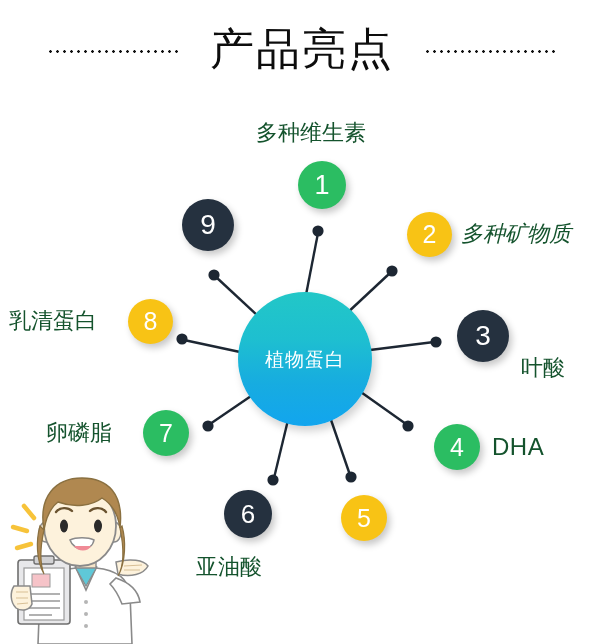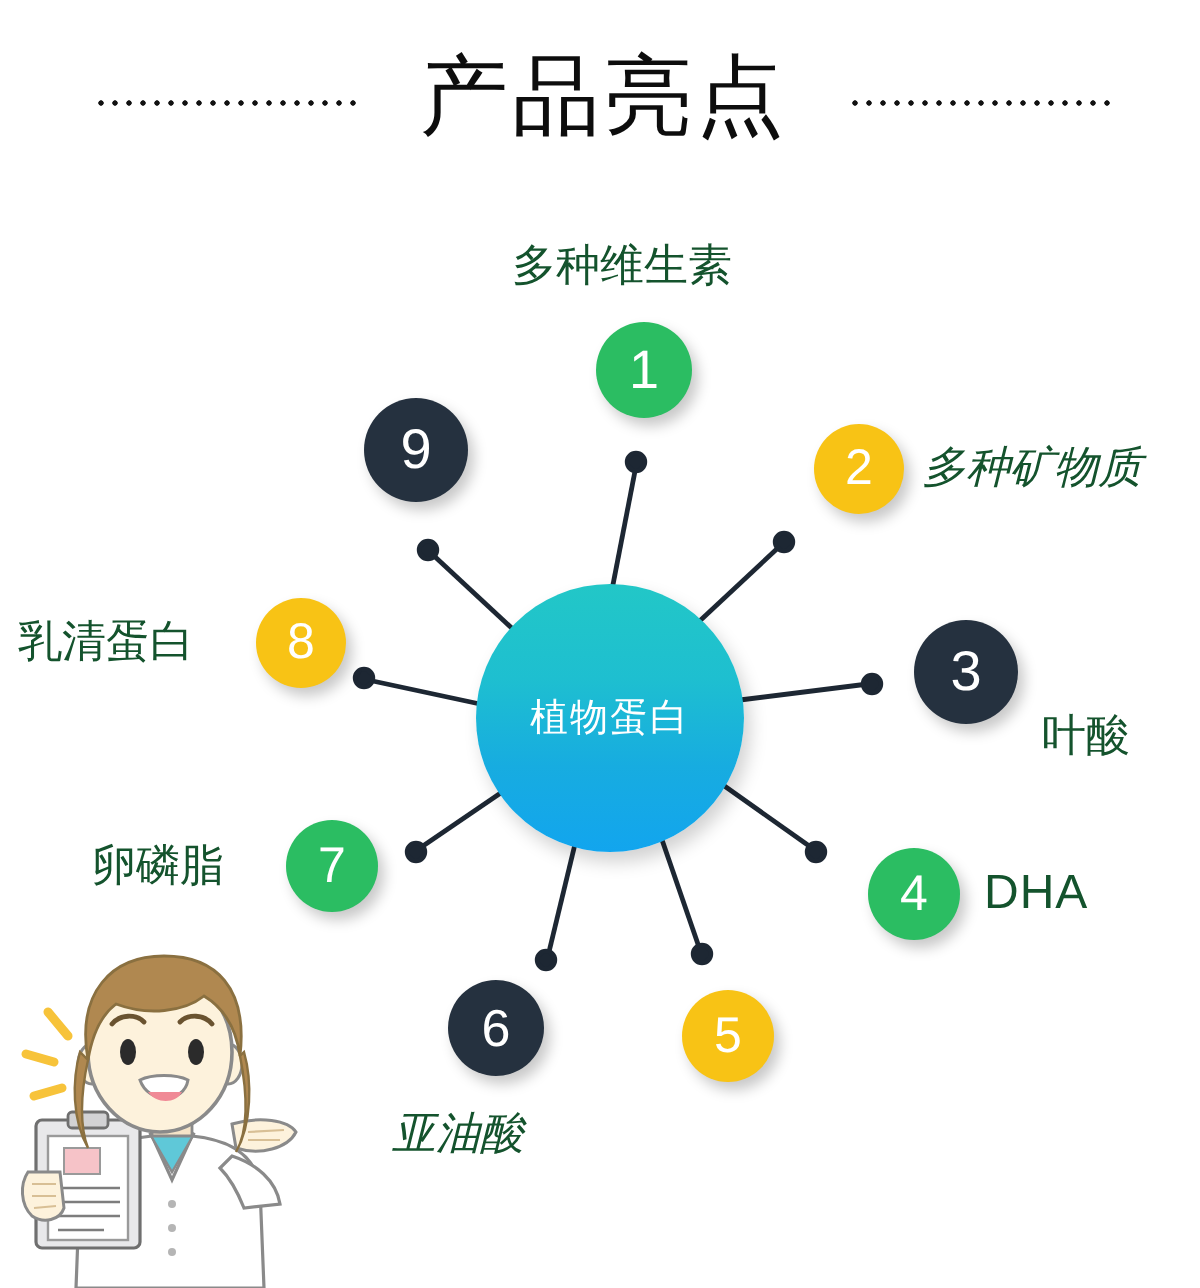--- a/index.html
+++ b/index.html
@@ -191,21 +191,21 @@
   </div>
   <div class="lbl en" style="left:492px; top:434px;text-align:center;">DHA</div>
 
   <div class="badge amber" style="left:341px; top:495px; width:46px; height:46px; font-size:25px;">
     <span>5</span>
   </div>
 
   <div class="badge navy" style="left:224px; top:490px; width:48px; height:48px; font-size:26px;">
     <span>6</span>
   </div>
-  <div class="lbl" style="left:196px; top:554px;font-style:italic;">亚油酸</div>
+  <div class="lbl" style="left:196px; top:554px;">亚油酸</div>
 
   <div class="badge green" style="left:143px; top:410px; width:46px; height:46px; font-size:25px;">
     <span>7</span>
   </div>
   <div class="lbl" style="left:46px; top:420px;">卵磷脂</div>
 
   <div class="badge amber" style="left:128px; top:299px; width:45px; height:45px; font-size:25px;">
     <span>8</span>
   </div>
   <div class="lbl" style="left:9px; top:308px;">乳清蛋白</div>

